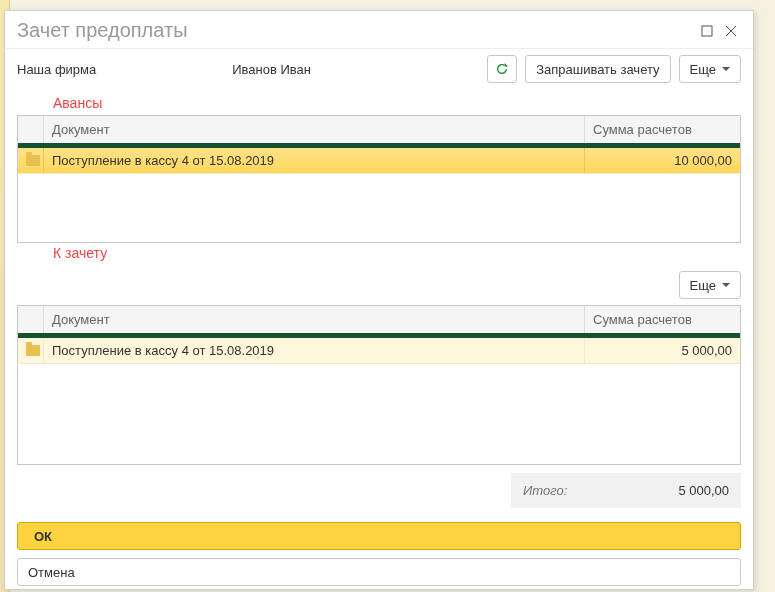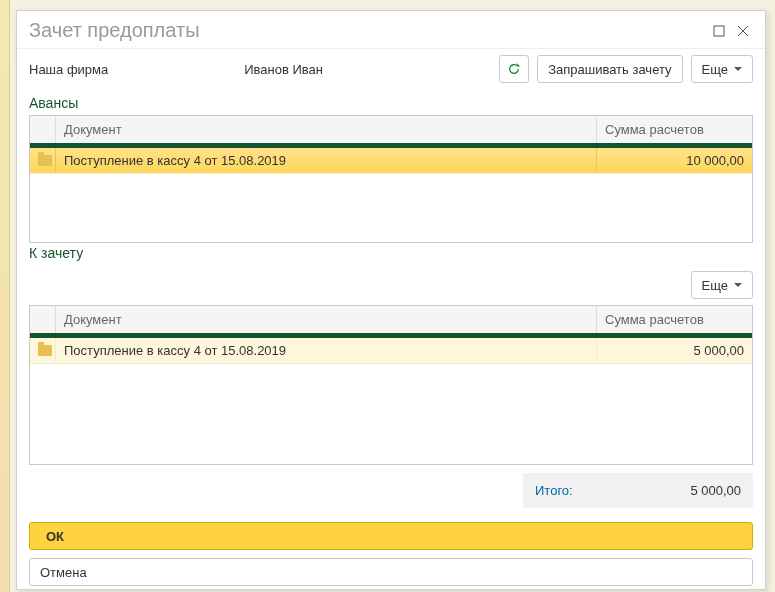--- a/index.html
+++ b/index.html
@@ -9,21 +9,21 @@
     font-family: Arial, sans-serif;
     font-size: 13px;
     background: #f5f1e0;
     width: 775px;
     height: 592px;
     position: relative;
   }
   .window {
     position: absolute;
     top: 10px;
-    left: 16px;
+    left: 4px;
     width: 750px;
     height: 580px;
     background: #fff;
     border: 1px solid #d0d0d0;
     box-shadow: 2px 2px 6px rgba(0,0,0,0.12);
     display: flex;
     flex-direction: column;
   }
   .titlebar {
     display: flex;
@@ -62,23 +62,24 @@
     font-size: 13px;
     color: #333;
     cursor: pointer;
     display: inline-flex;
     align-items: center;
     gap: 4px;
     height: 28px;
   }
   .btn.icon-only { padding: 4px 6px; width: 30px; justify-content: center; }
   .section-title {
-    color: #14532d;
+    color: #ef4444;
     font-size: 14px;
     padding: 2px 12px 4px 12px;
+    margin-left: 36px;
   }
   .grid {
     border: 1px solid #c8c8c8;
     margin: 0 12px;
     background: #fff;
     display: flex;
     flex-direction: column;
   }
   .grid-header {
     display: flex;
@@ -144,21 +145,21 @@
   .grid1 { height: 128px; }
   .grid2 { flex: 1; min-height: 160px; }
   .totals {
     margin: 8px 12px 8px auto;
     width: 230px;
     display: flex;
     background: #f1f1f1;
     border: 0;
     padding: 10px 12px;
   }
-  .totals .lab { color: #0369a1; width: 80px; }
+  .totals .lab { color: #737373; width: 80px; font-style: italic; }
   .totals .val { flex: 1; text-align: right; color: #333; }
   .footer {
     display: flex;
     justify-content: flex-end;
     gap: 8px;
     padding: 6px 12px 12px 12px;
     flex-direction: column;
   }
   .btn.primary {
     background: #ffd23f;

